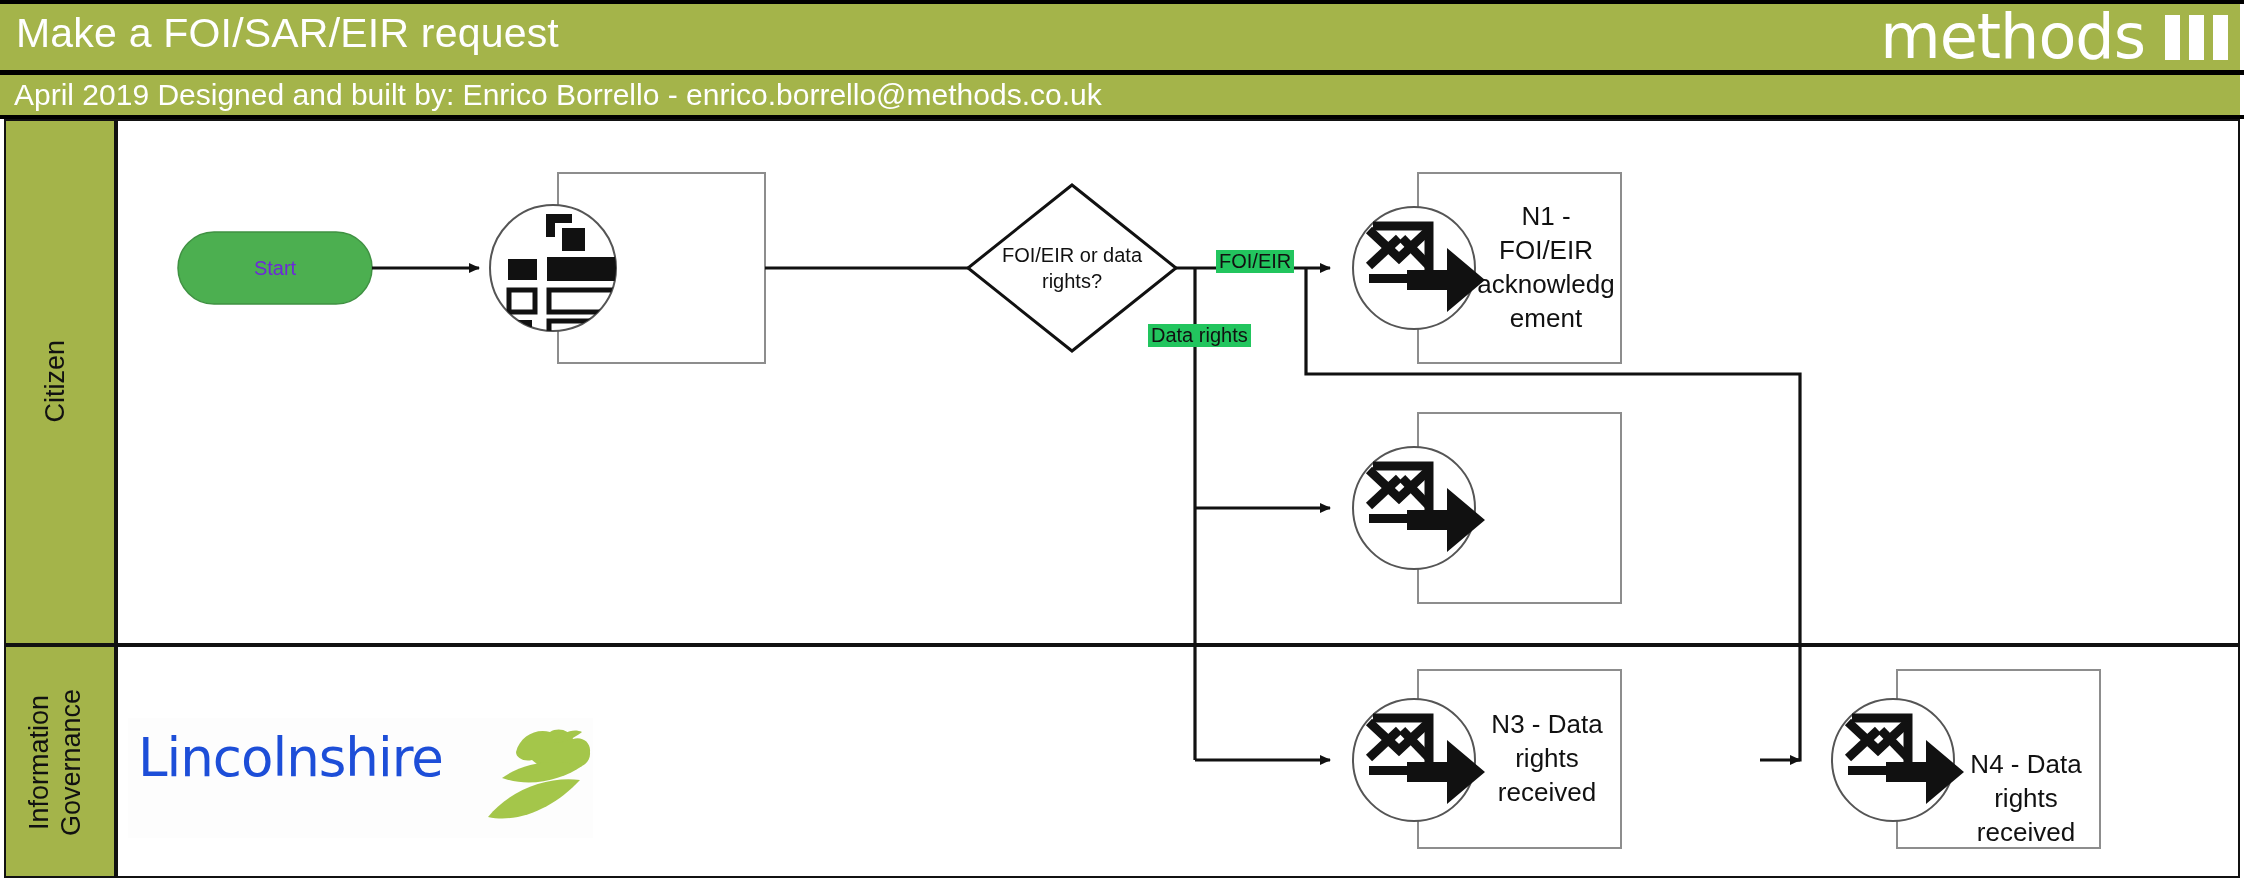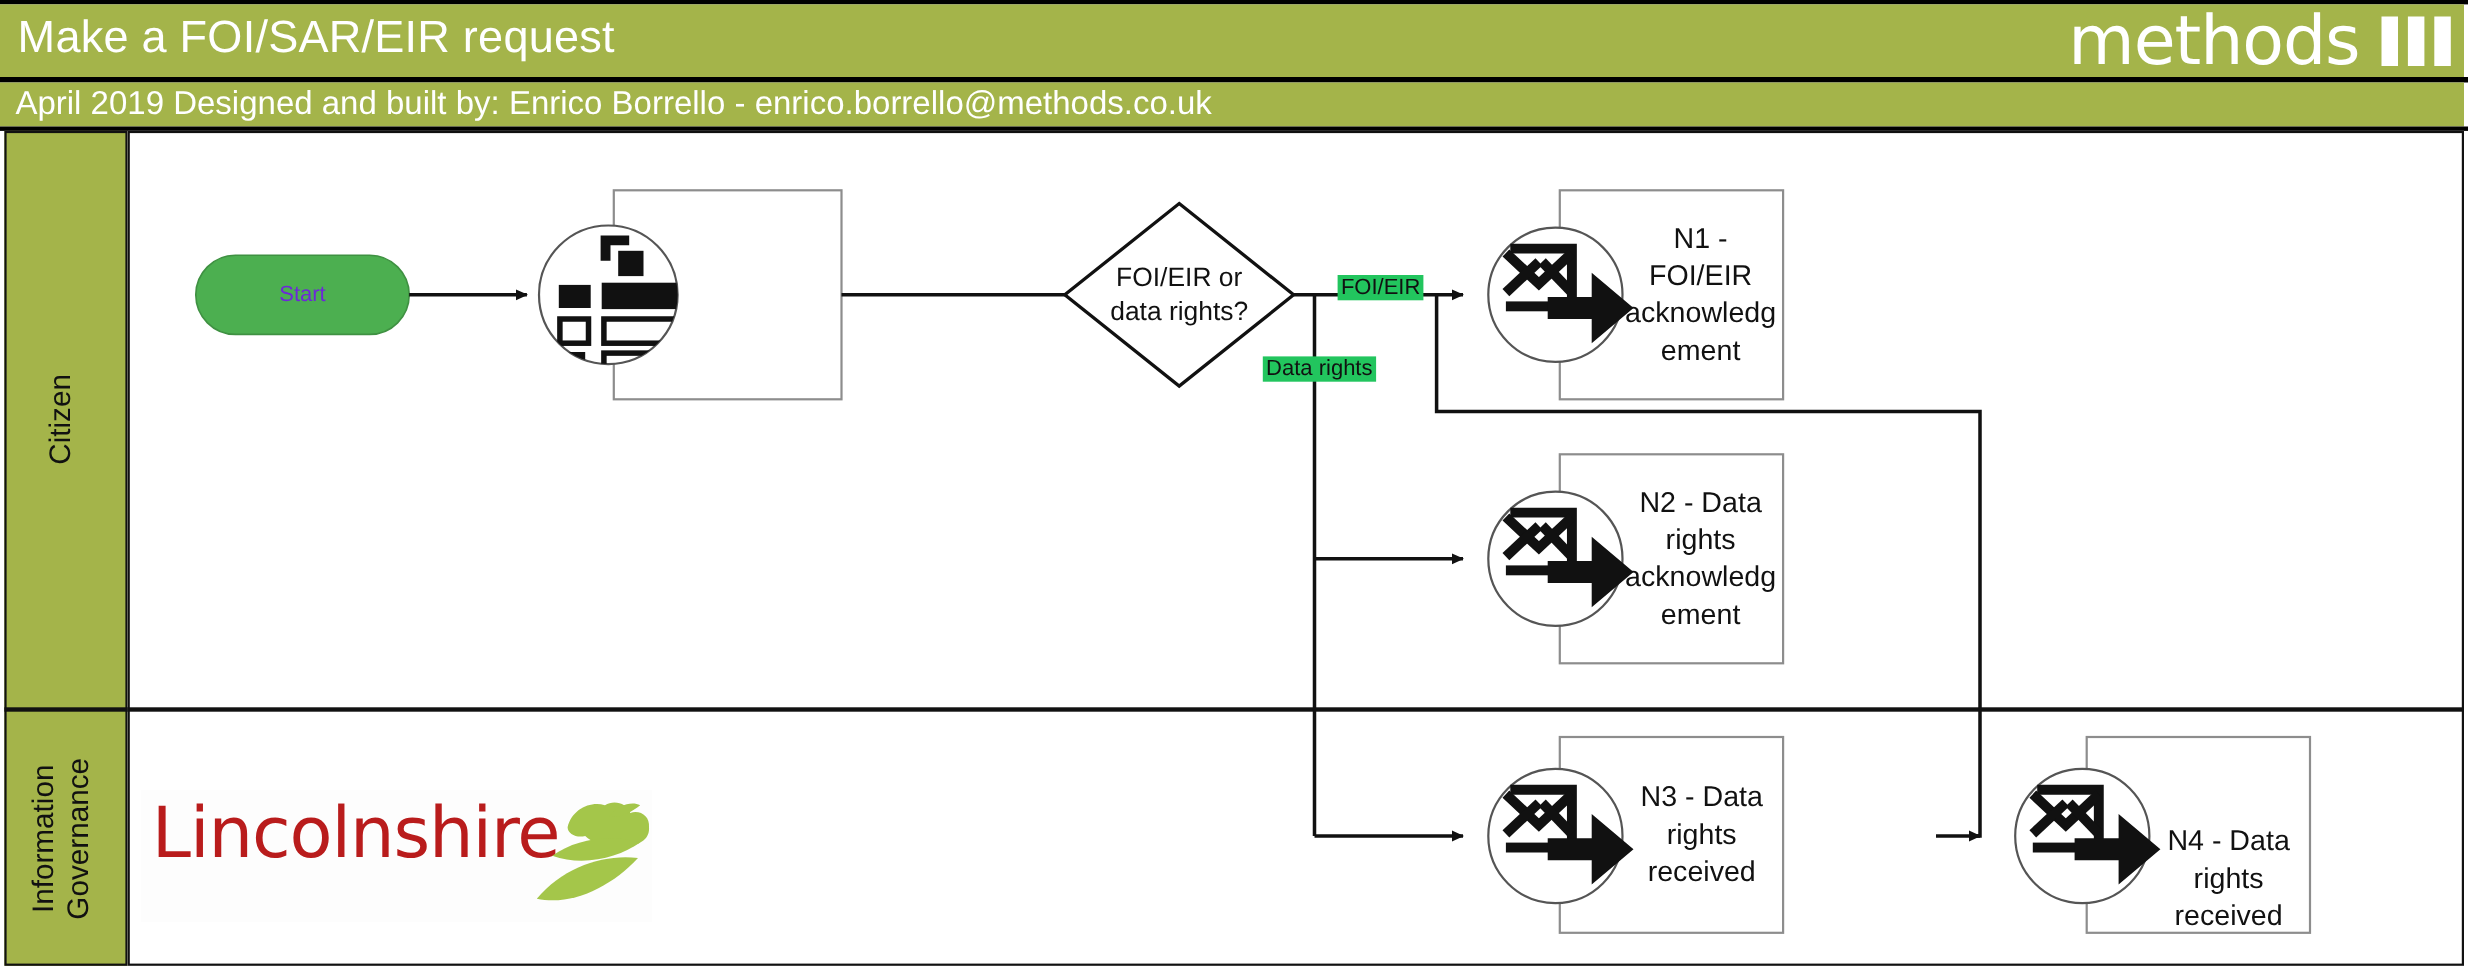--- a/index.html
+++ b/index.html
@@ -70,26 +70,26 @@
   .start-text{
     position:absolute;display:flex;align-items:center;justify-content:center;
     color:#6d28d9;font-size:20px;
   }
   .edge-label{
     position:absolute;color:#111;font-size:20px;white-space:nowrap;
     background:#22c55e;padding:0 3px;
   }
   .diamond-text{
     position:absolute;display:flex;align-items:center;justify-content:center;
-    text-align:center;color:#111;font-size:24px;line-height:1.28;
+    text-align:center;color:#111;font-size:20px;line-height:1.28;
   }
 
   
   .lcc{position:absolute;left:128px;top:718px;width:465px;height:120px;background:#fdfdfd;}
-  .lcc-word{position:absolute;left:10px;top:10px;font-size:64px;color:#b91c1c;
+  .lcc-word{position:absolute;left:10px;top:10px;font-size:53px;color:#1d4ed8;
     font-family:"DejaVu Sans",sans-serif;letter-spacing:-1px;line-height:60px;}
   .lcc-sub{position:absolute;left:224px;top:76px;font-size:28px;color:#111;
     letter-spacing:2.4px;font-family:"DejaVu Sans",sans-serif;}
 </style>
 </head>
 <body>
 
 <div id="page">
 
   <div class="hdr-rule-top"></div>
@@ -231,21 +231,20 @@
 
   <div class="start-text" style="left:178px;top:232px;width:194px;height:72px;">Start</div>
 
 
   <div class="diamond-text" style="left:990px;top:236px;width:164px;height:66px;">FOI/EIR or data rights?</div>
 
   <div class="edge-label" style="left:1216px;top:250px;">FOI/EIR</div>
   <div class="edge-label" style="left:1148px;top:324px;">Data rights</div>
 
   <div class="node-text" style="left:1472px;top:183px;width:148px;height:170px;">N1 - FOI/EIR acknowledg ement</div>
-  <div class="node-text" style="left:1472px;top:423px;width:148px;height:170px;">N2 - Data rights acknowledg ement</div>
   <div class="node-text" style="left:1474px;top:678px;width:146px;height:162px;">N3 - Data rights received</div>
   <div class="node-text" style="left:1953px;top:718px;width:146px;height:162px;">N4 - Data rights received</div>
 
   <div class="lcc">
     <div class="lcc-word">Lincolnshire</div>
     <svg style="position:absolute;left:330px;top:4px;width:135px;height:116px;" viewBox="0 0 135 116">
       <path d="M58,30 C62,14 78,6 92,10 C100,5 112,8 115,17 C124,14 133,20 132,30
                C133,41 122,48 110,46 C98,50 82,46 74,38 C66,40 58,36 58,30 z" fill="#a4c64a"></path>
       <path d="M44,56 C66,40 98,36 124,44 C104,58 72,66 44,56 z" fill="#a4c64a"></path>
       <path d="M30,95 C54,66 92,54 122,58 C98,84 62,102 30,95 z" fill="#a4c64a"></path>

